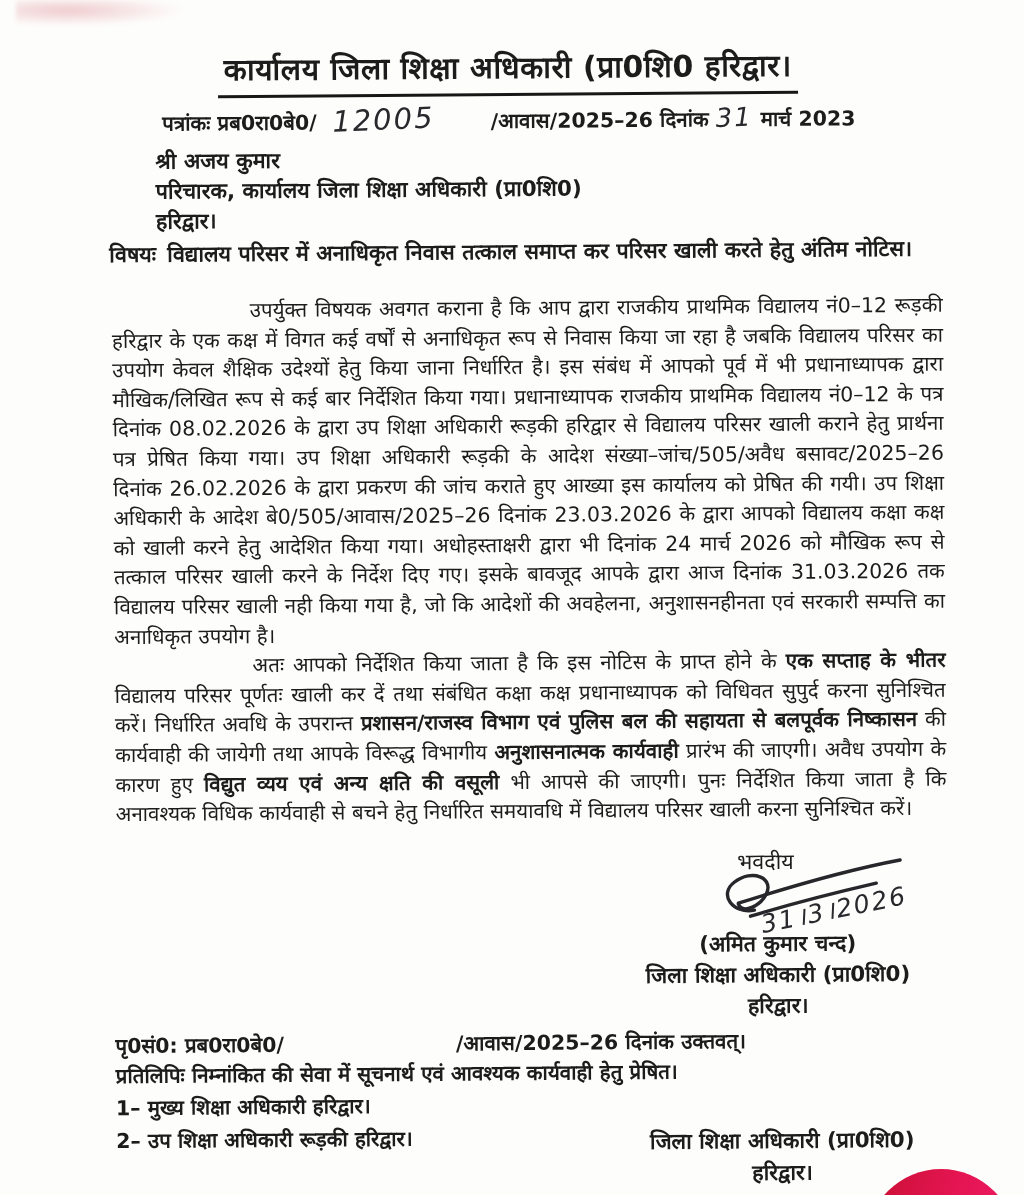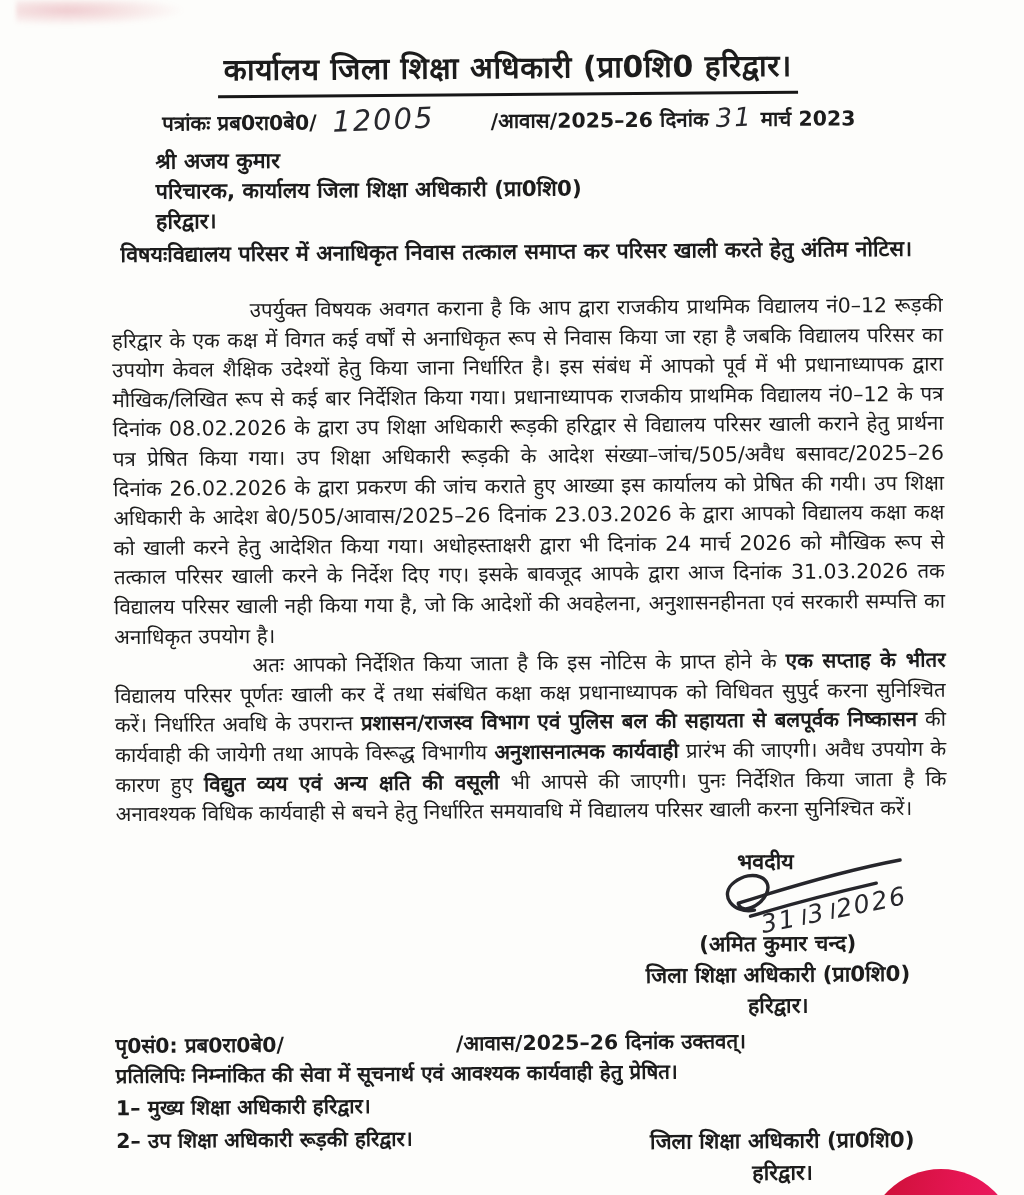--- a/index.html
+++ b/index.html
@@ -22,28 +22,28 @@
   .ref{position:absolute;top:101px;left:166px;right:36px;display:flex;
     align-items:baseline;font-size:20.5px;white-space:nowrap;font-weight:600;}
   .hand{font-style:italic;letter-spacing:2px;color:#28282d;display:inline-block;font-weight:500;}
   .ref .num{flex:0 0 158px;font-size:29px;padding-left:16px;transform:rotate(-2deg);}
   .ref .day{flex:0 0 52px;font-size:26px;text-align:center;transform:rotate(-2deg);}
   
   .addr{position:absolute;top:144px;left:159px;font-size:21.5px;line-height:30px;font-weight:600;}
   
   .subj{position:absolute;top:237px;left:112px;right:62px;display:flex;
     font-size:21.5px;line-height:30px;font-weight:700;}
-  .subj .lbl{flex:0 0 58px;text-align:right;}
+  .subj .lbl{flex:0 0 58px;}
   
   .paras{position:absolute;top:294px;left:114px;width:831px;}
   .para{font-size:20.5px;line-height:29.6px;text-align:justify;text-indent:138px;
     font-weight:500;}
   .bold{font-weight:800;}
   
-  .closing{position:absolute;top:848px;left:735px;font-size:21.5px;font-weight:700;}
+  .closing{position:absolute;top:848px;left:735px;font-size:21.5px;font-weight:400;}
   .sig{position:absolute;left:712px;top:858px;}
   .sigdate{position:absolute;left:757px;top:894px;font-size:25px;
     transform:rotate(-11deg);}
   .signer{position:absolute;top:930px;left:605px;width:340px;text-align:center;
     font-size:21.5px;line-height:31px;font-weight:600;}
   .signer .nm{font-weight:800;}
   
   .ps{position:absolute;top:1028px;left:112px;display:flex;font-size:20.5px;font-weight:600;}
   .ps .right{margin-left:172px;}
   .copyintro{position:absolute;top:1058px;left:112px;font-size:20.5px;font-weight:600;}

